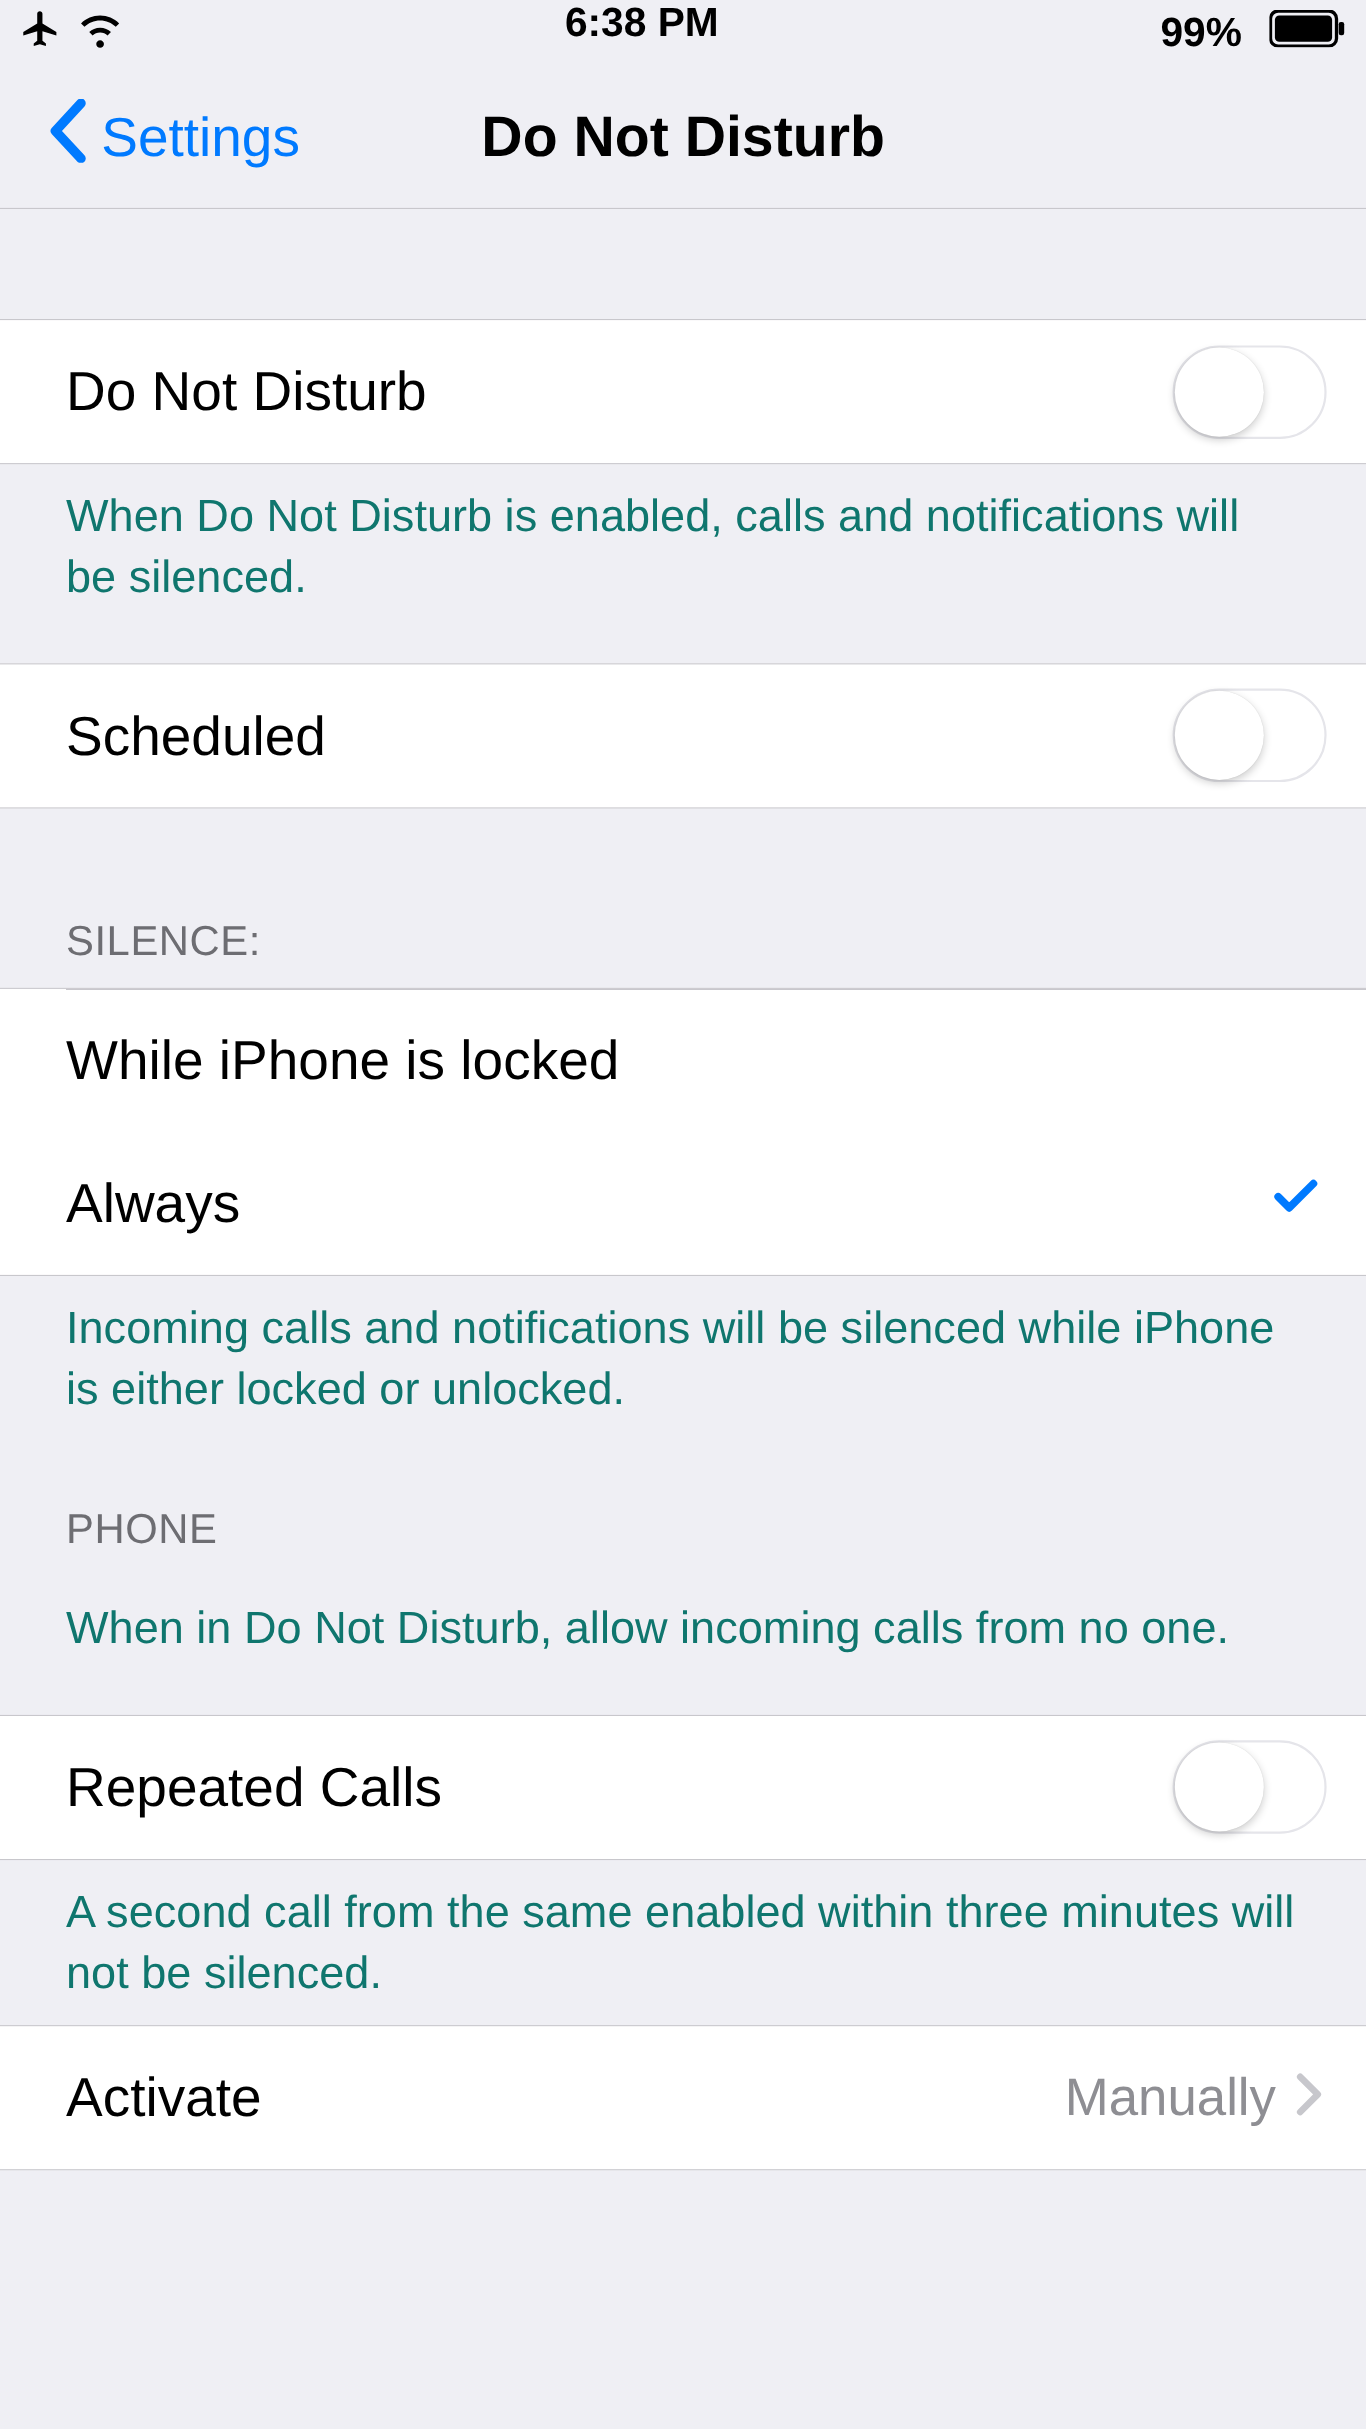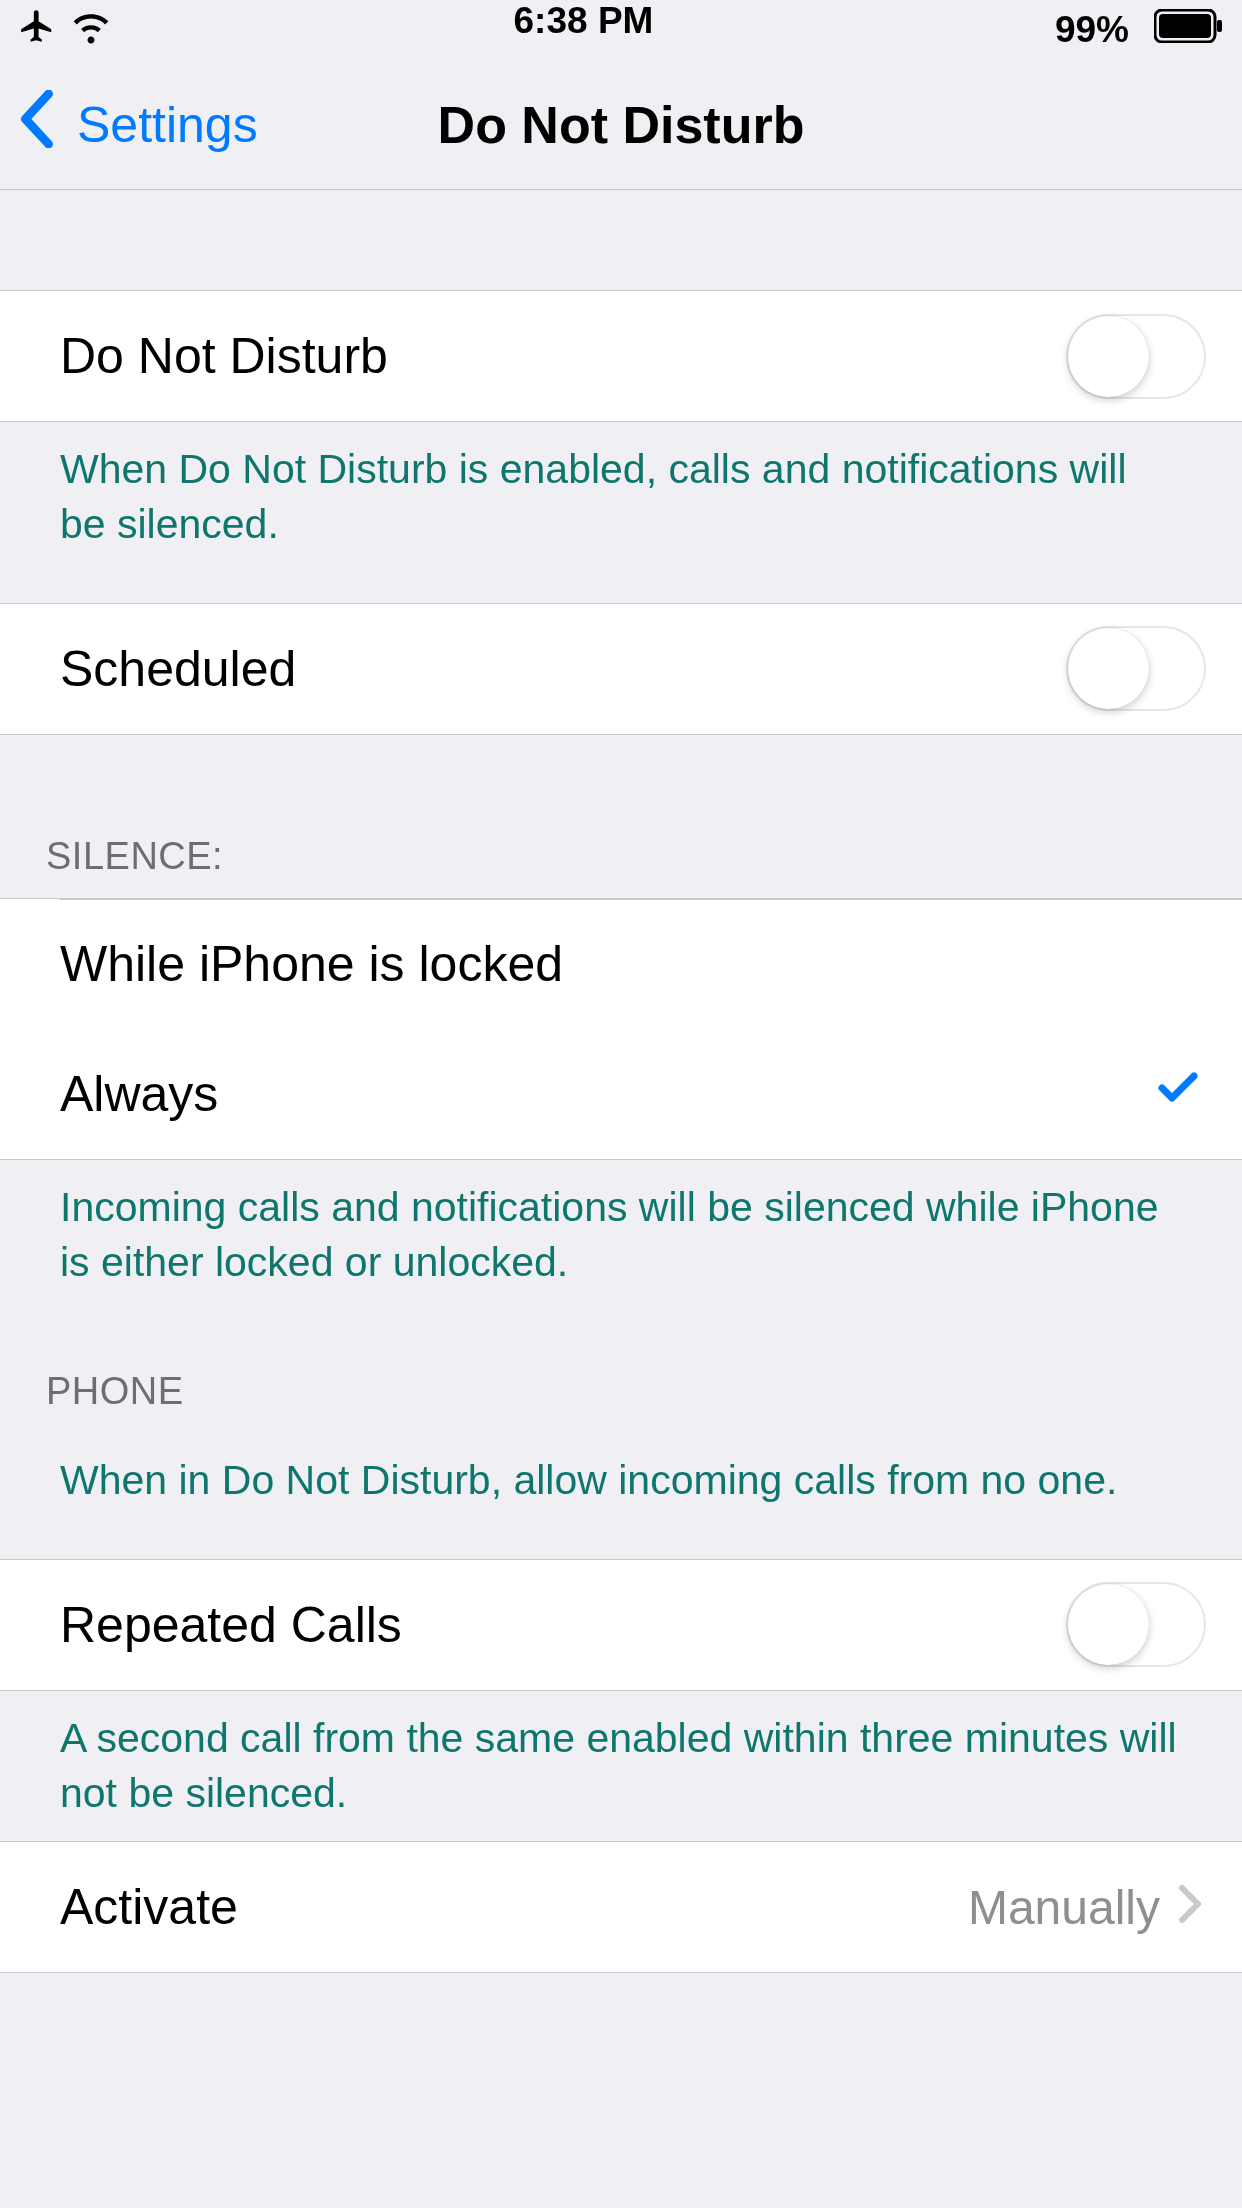--- a/index.html
+++ b/index.html
@@ -20,38 +20,38 @@
   .nav-bar {
     height: 130px;
     display: flex; align-items: center;
     border-bottom: 1px solid #c8c7cc;
     position: relative;
   }
   .nav-back {
     display: flex; align-items: center;
     color: #007aff;
     font-size: 50px;
-    padding-left: 18px;
-    gap: 22px;
-    position: absolute; left: 1px;
+    padding-left: 32px;
+    gap: 12px;
+    position: absolute; left: 12px;
   }
   .nav-title {
     flex: 1;
     text-align: center;
     font-size: 52px; font-weight: 700;
   }
 
   
   .tableview { }
   .section-spacer { height: 100px; }
   .section-header {
     color: #6d6d72;
     font-size: 38px;
     letter-spacing: 0.5px;
-    padding: 20px 60px 20px 46px;
+    padding: 20px 60px 20px 60px;
   }
   .section-header.tall { padding-top: 100px; }
   .section-footer {
     color: #0f766e;
     font-size: 41px;
     line-height: 1.35;
     padding: 20px 60px 20px 60px;
   }
 
   .cell-group {

